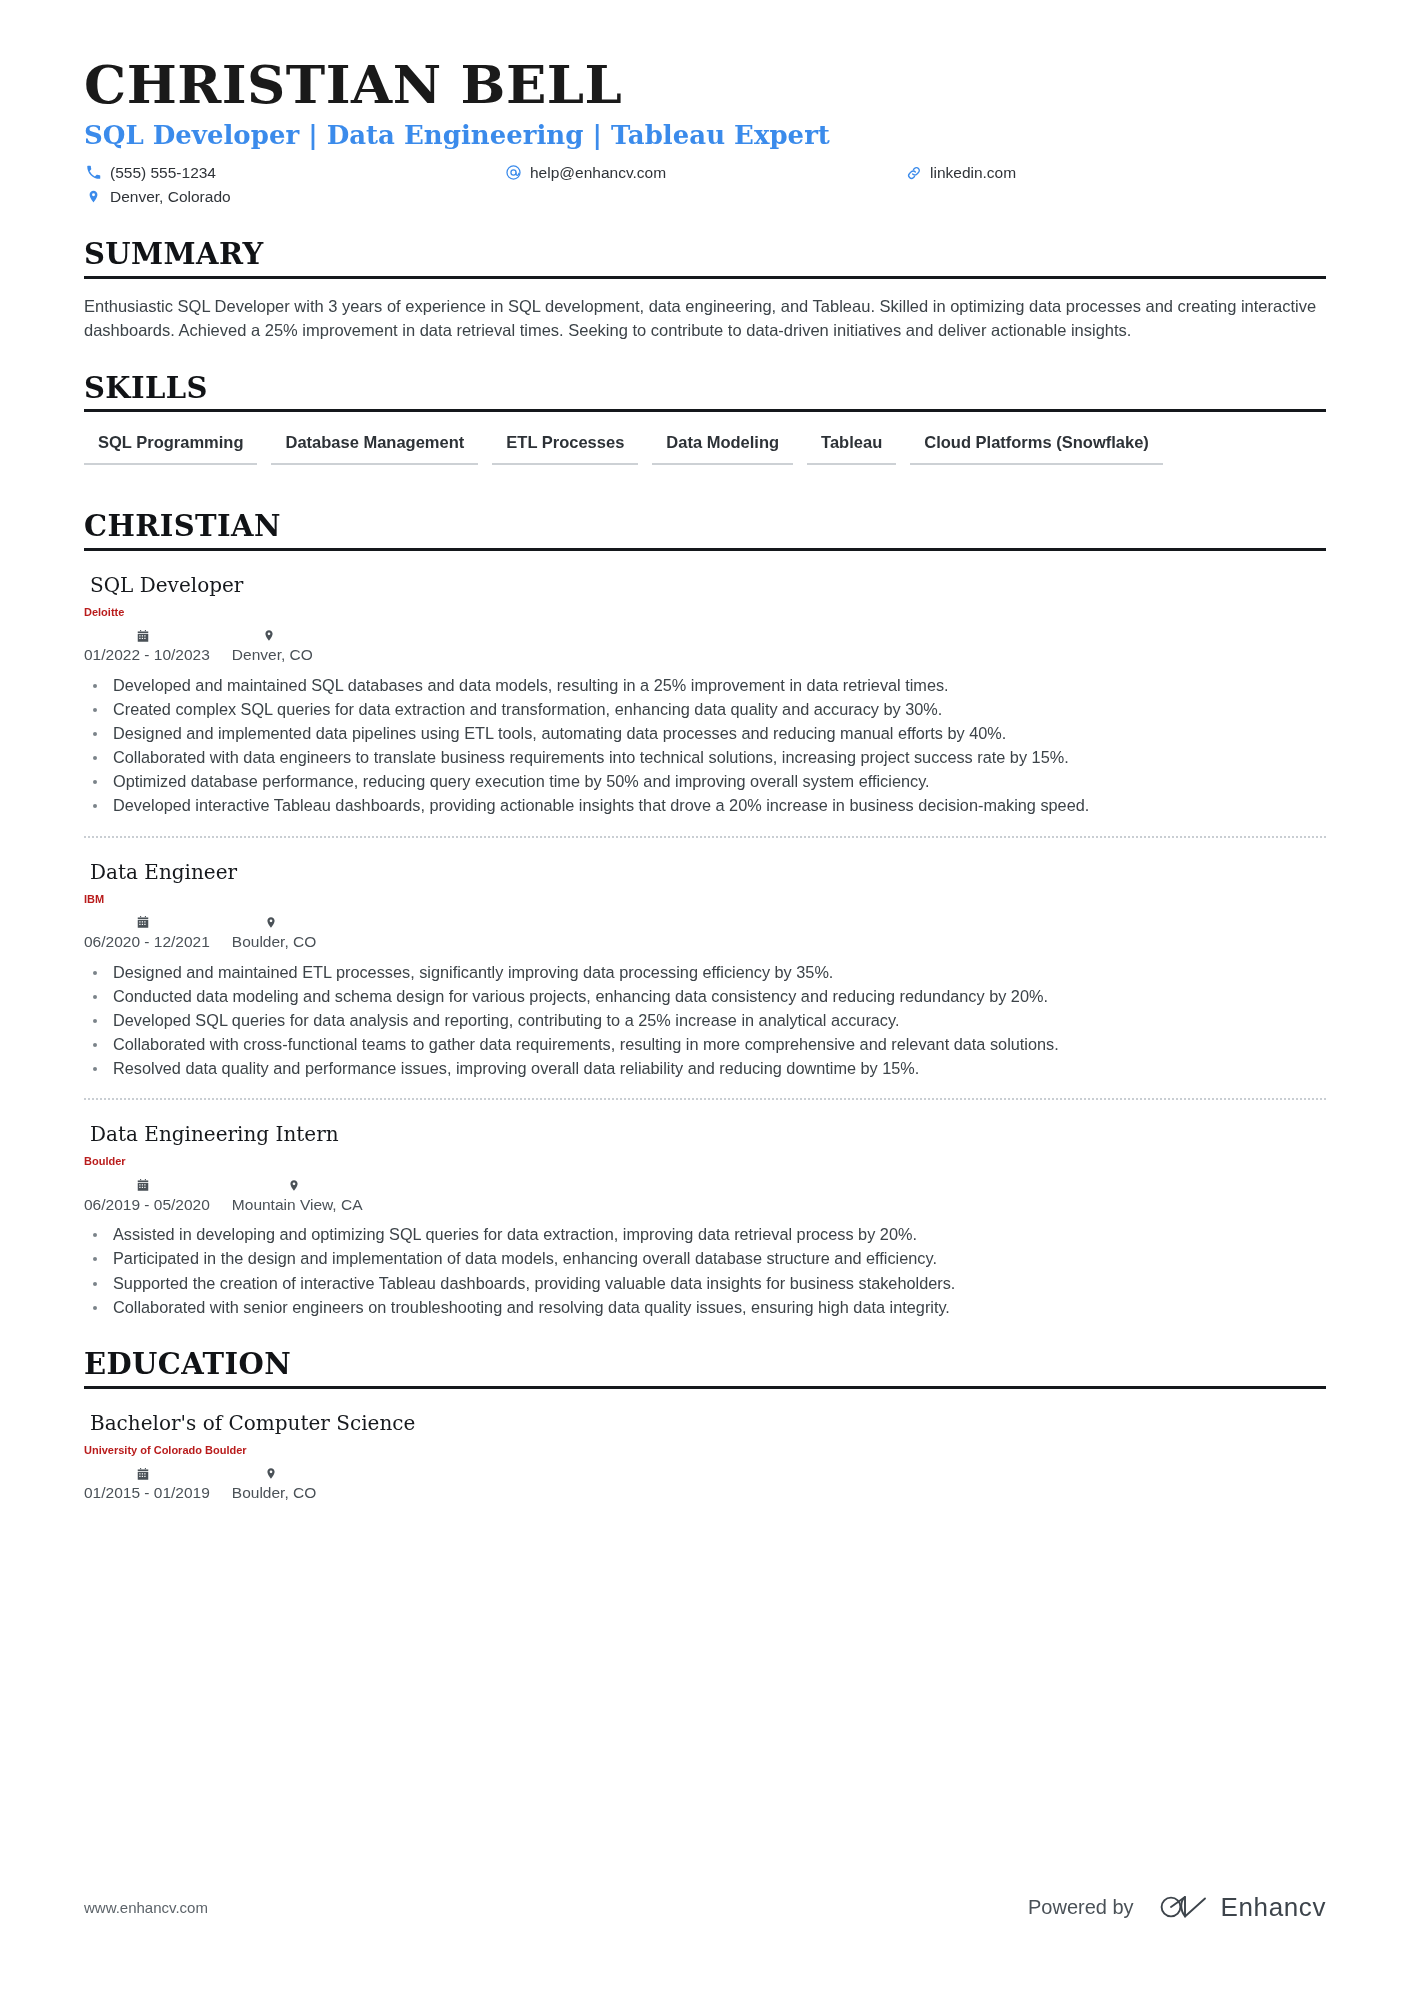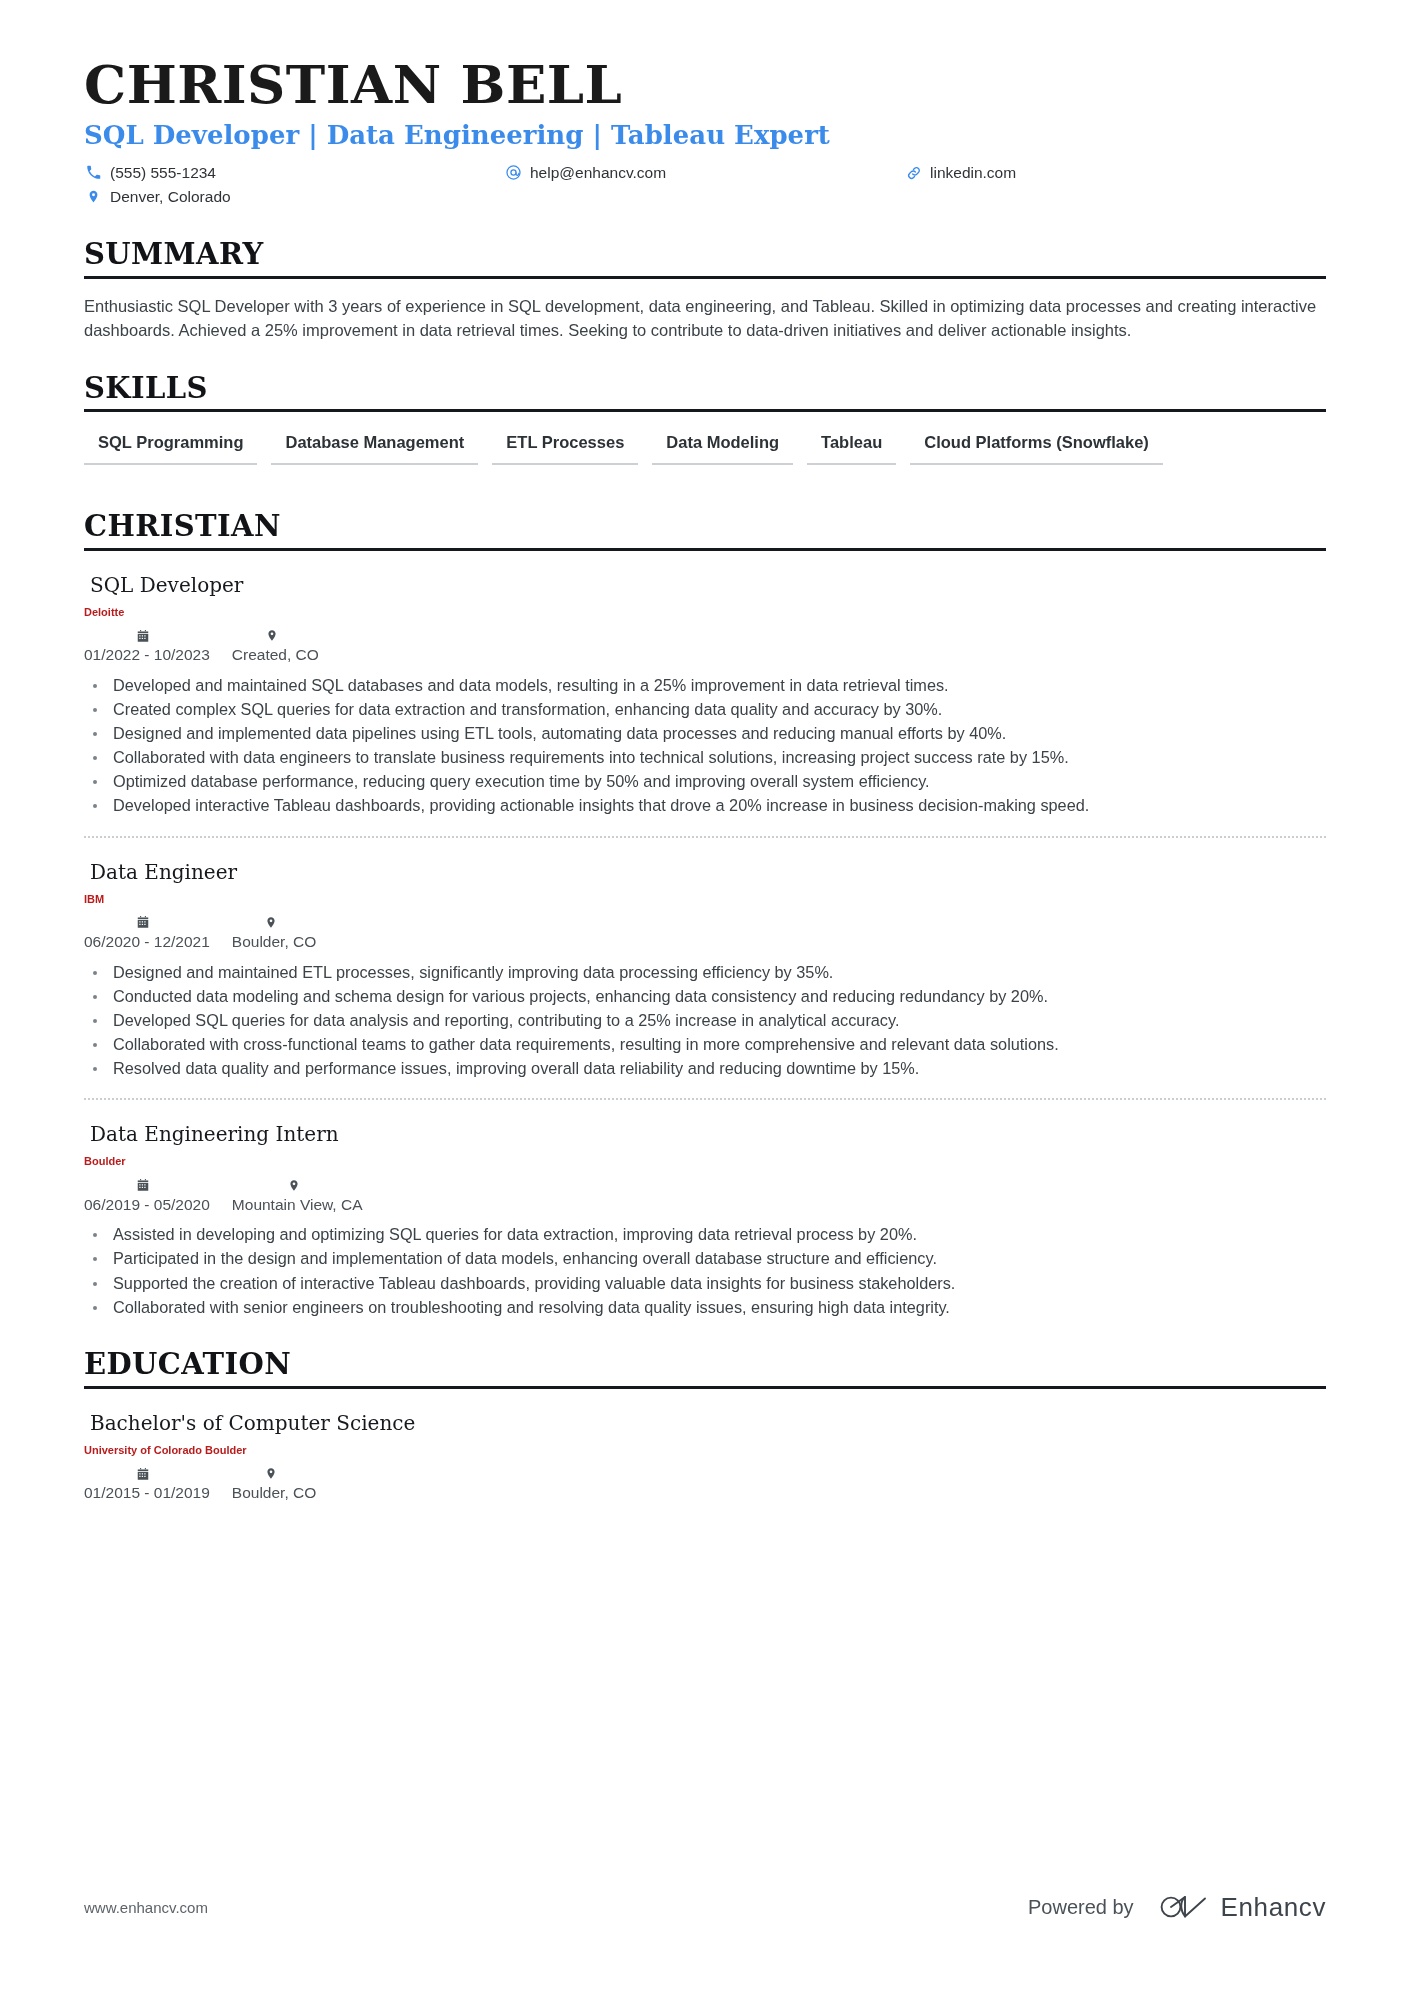--- a/index.html
+++ b/index.html
@@ -319,21 +319,21 @@
                 </svg>
             </span>
             <span>01/2022 - 10/2023</span>
           </span>
           <span class="meta-item">
             <span class="meta-ico">
               <svg width="12" height="15" viewBox="0 0 24 24" fill="currentColor">
                   <path d="M12 1.5c-4 0-7.2 3.2-7.2 7.2 0 5.4 7.2 14 7.2 14s7.2-8.6 7.2-14c0-4-3.2-7.2-7.2-7.2zm0 9.9a2.7 2.7 0 1 1 0-5.4 2.7 2.7 0 0 1 0 5.4z"></path>
                 </svg>
             </span>
-            <span>Created, CO</span>
+            <span>Denver, CO</span>
           </span>
         </div>
         <ul class="bullets">
           <li>Developed and maintained SQL databases and data models, resulting in a 25% improvement in data retrieval times.</li>
           <li>Created complex SQL queries for data extraction and transformation, enhancing data quality and accuracy by 30%.</li>
           <li>Designed and implemented data pipelines using ETL tools, automating data processes and reducing manual efforts by 40%.</li>
           <li>Collaborated with data engineers to translate business requirements into technical solutions, increasing project success rate by 15%.</li>
           <li>Optimized database performance, reducing query execution time by 50% and improving overall system efficiency.</li>
           <li>Developed interactive Tableau dashboards, providing actionable insights that drove a 20% increase in business decision-making speed.</li>
         </ul>

